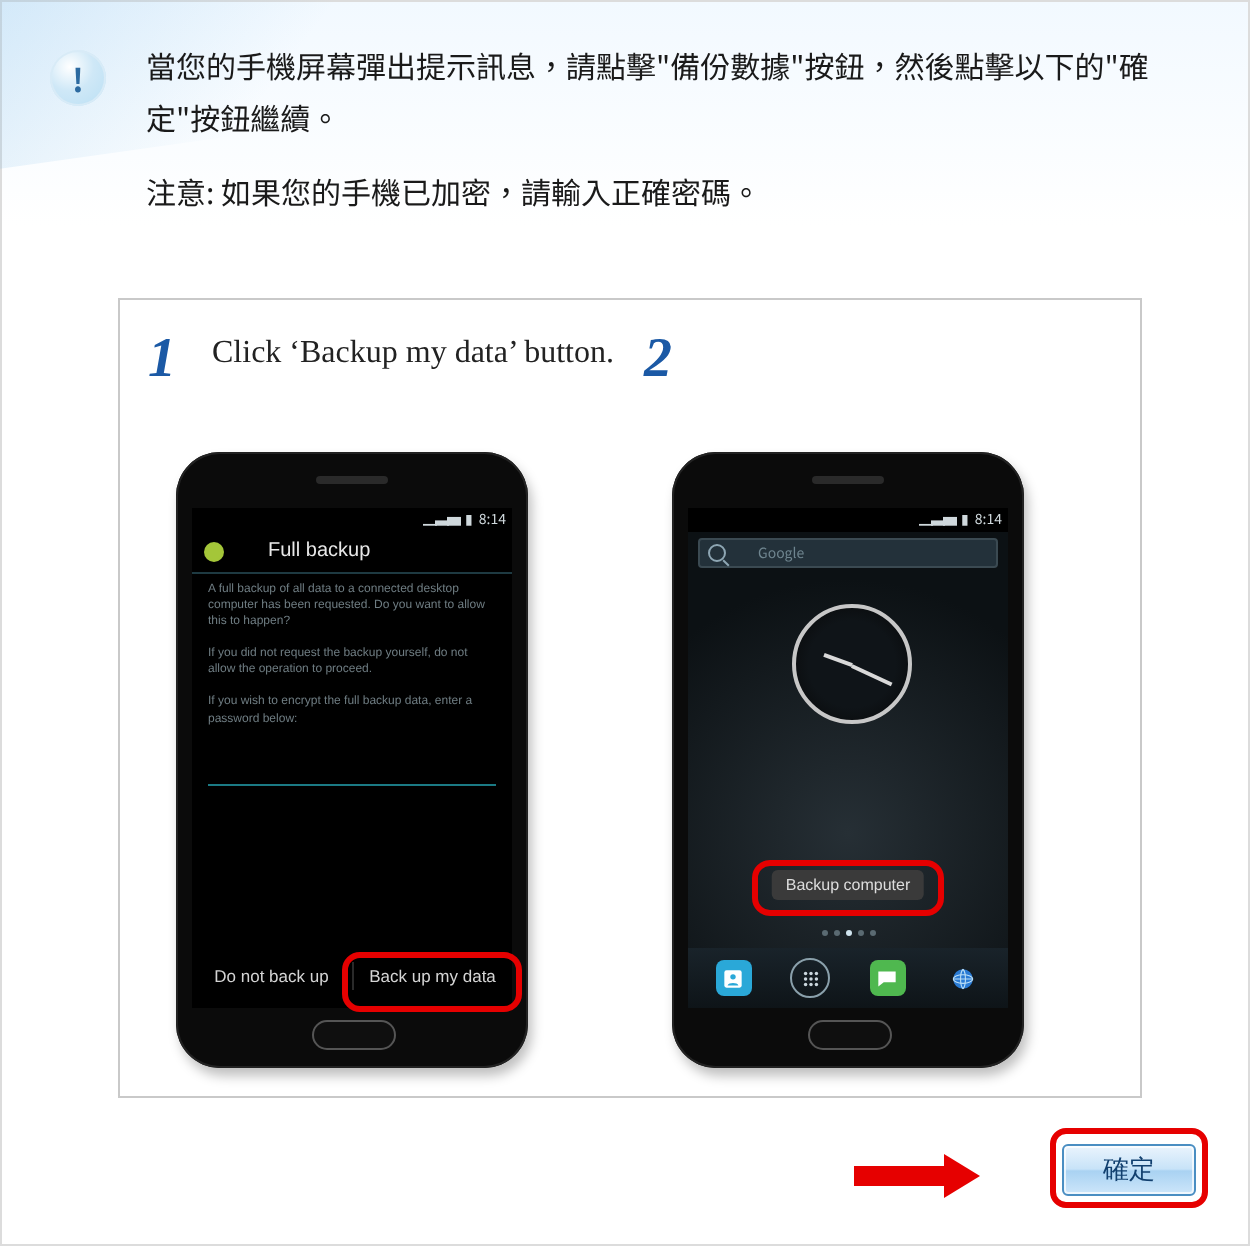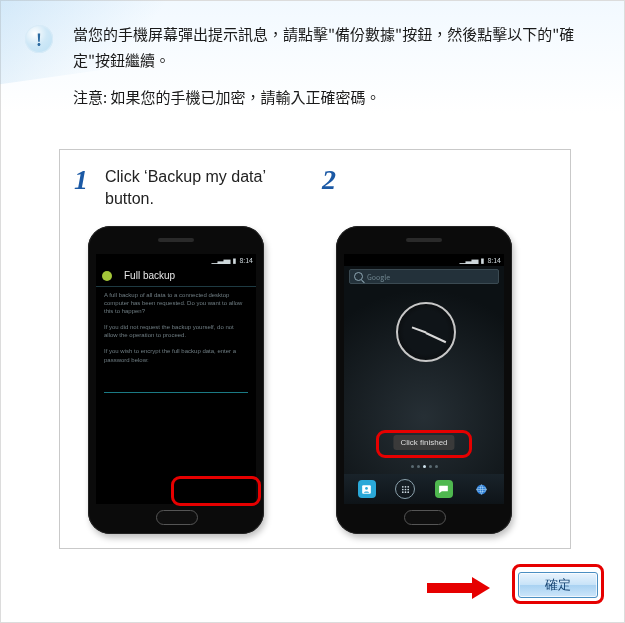--- a/index.html
+++ b/index.html
@@ -84,21 +84,21 @@
     font-family: Georgia, "Times New Roman", serif;
     font-size: 28px;
     font-style: italic;
     font-weight: bold;
     color: #1b59a5;
     width: 32px;
     line-height: 1;
     padding-top: 2px;
   }
   .step-text {
-    font-family: Liberation Sans, sans-serif;
+    font-family: Liberation Serif, serif;
     font-size: 16px;
     color: #222;
     line-height: 1.35;
     padding-top: 2px;
   }
 
   
   .phone {
     position: absolute;
     top: 62px;
@@ -149,21 +149,21 @@
     align-items: center;
     padding: 0 3px;
     gap: 3px;
   }
   .statusbar .sig { letter-spacing: -1px; }
 
   
   .fb-header {
     display: flex;
     align-items: center;
-    gap: 12px;
+    gap: 22px;
     padding: 4px 6px 5px 6px;
     border-bottom: 1px solid #1e3a42;
   }
   .fb-bug {
     width: 10px;
     height: 10px;
     border-radius: 50%;
     background: #a4c639;
     position: relative;
   }
@@ -222,21 +222,21 @@
   
   .gsearch {
     margin: 3px 5px;
     height: 13px;
     border: 1px solid #3b4a52;
     border-radius: 2px;
     background: #23313a;
     display: flex;
     align-items: center;
     padding: 0 4px;
-    gap: 4px;
+    gap: 16px;
   }
   .gsearch .mag {
     width: 7px;
     height: 7px;
     border: 1px solid #8ea6b3;
     border-radius: 50%;
     position: relative;
   }
   .gsearch .mag::after {
     content: "";
@@ -366,21 +366,21 @@
     right: 16px;
     bottom: 14px;
     padding: 4px;
   }
   .ok-highlight {
     border: 3px solid #e60000;
     border-radius: 8px;
     padding: 3px;
   }
   .ok-btn {
-    width: 80px;
+    width: 67px;
     height: 26px;
     border: 1px solid #4a8ec2;
     border-radius: 3px;
     background: linear-gradient(180deg, #eaf4fd 0%, #c8e3f8 48%, #a9d2f2 52%, #cde6fa 100%);
     color: #12406f;
     font-size: 13px;
     font-family: Liberation Sans, sans-serif;
     cursor: pointer;
     box-shadow: inset 0 0 0 1px rgba(255,255,255,0.7);
   }
@@ -417,20 +417,25 @@
           <div class="fb-header">
             <div class="fb-bug"></div>
             <div class="fb-title">Full backup</div>
           </div>
           <div class="fb-body">
             <p>A full backup of all data to a connected desktop computer has been requested. Do you want to allow this to happen?</p>
             <p>If you did not request the backup yourself, do not allow the operation to proceed.</p>
             <p>If you wish to encrypt the full backup data, enter a password below:</p>
           </div>
           <div class="fb-pwline"></div>
+          <div class="fb-actions">
+            <div class="act">Do not back up</div>
+            <div class="sep"></div>
+            <div class="act">Back up my data</div>
+          </div>
         </div>
         <div class="red-rounded hl-backup"></div>
         <div class="homebtn"></div>
       </div>
     </div>
 
     <div class="pane two">
       <div class="step-row">
         <div class="step-num">2</div>
       </div>
@@ -444,21 +449,21 @@
             <span>8:14</span>
           </div>
           <div class="gsearch">
             <div class="mag"></div>
             <div class="ph">Google</div>
           </div>
           <div class="clock">
             <div class="hand h"></div>
             <div class="hand m"></div>
           </div>
-          <div class="toast">Click finished</div>
+          <div class="toast">Backup computer</div>
           <div class="dotsrow">
             <span></span>
               <span></span>
               <span class="active"></span>
               <span></span>
               <span></span>
           </div>
           <div class="dock">
             <div class="app" style="background:#2aa8d8;">
               <svg viewBox="0 0 24 24">

